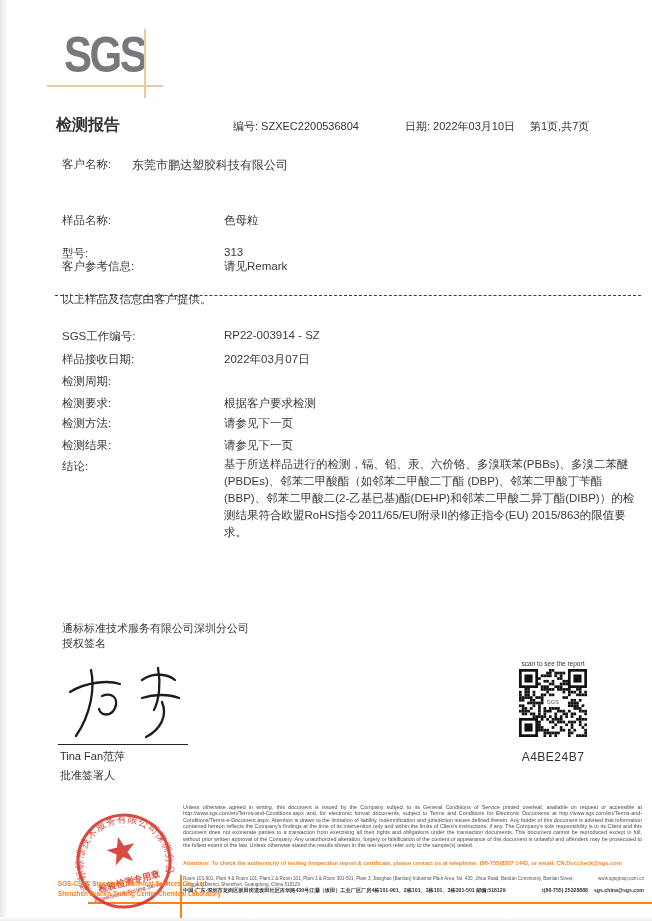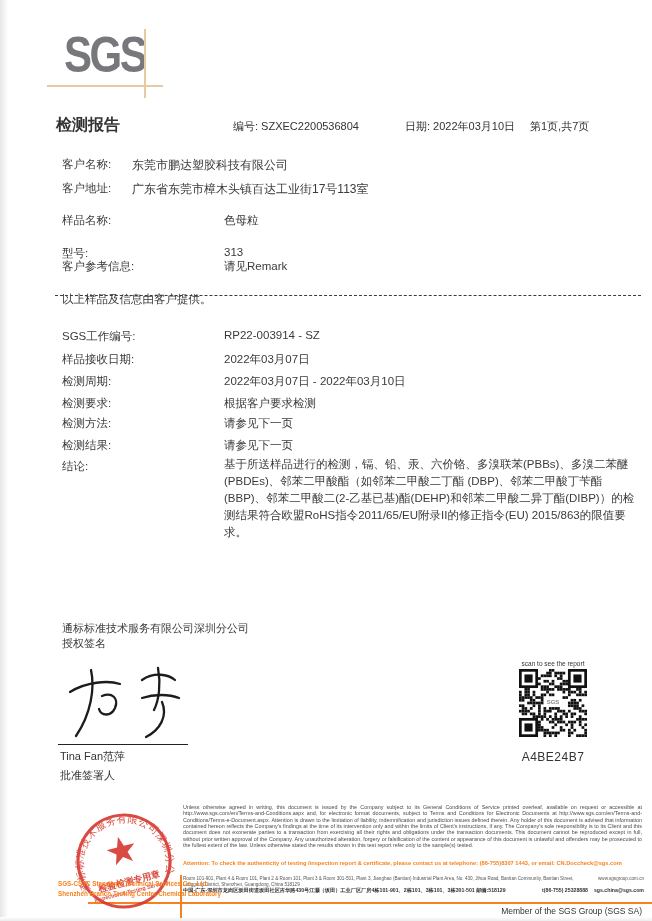--- a/index.html
+++ b/index.html
@@ -75,24 +75,20 @@
 
   <div class="title">检测报告</div>
   <div class="hmeta" style="left:233px">编号: SZXEC2200536804</div>
   <div class="hmeta" style="left:405px">日期: 2022年03月10日</div>
   <div class="hmeta" style="left:530px">第1页,共7页</div>
 
   <div class="row" style="top:157px">
     <span class="lbl">客户名称:</span>
     <span class="valc">东莞市鹏达塑胶科技有限公司</span>
   </div>
-  <div class="row" style="top:181px">
-    <span class="lbl">客户地址:</span>
-    <span class="valc">广东省东莞市樟木头镇百达工业街17号113室</span>
-  </div>
 
   <div class="row" style="top:213px">
     <span class="lbl">样品名称:</span>
     <span class="val2">色母粒</span>
   </div>
   <div class="row" style="top:246px">
     <span class="lbl">型号:</span>
     <span class="val2">313</span>
   </div>
   <div class="row" style="top:259px">
@@ -105,21 +101,20 @@
   <div class="row" style="top:329px">
     <span class="lbl">SGS工作编号:</span>
     <span class="val2">RP22-003914 - SZ</span>
   </div>
   <div class="row" style="top:352px">
     <span class="lbl">样品接收日期:</span>
     <span class="val2">2022年03月07日</span>
   </div>
   <div class="row" style="top:374px">
     <span class="lbl">检测周期:</span>
-    <span class="val2">2022年03月07日 - 2022年03月10日</span>
   </div>
   <div class="row" style="top:396px">
     <span class="lbl">检测要求:</span>
     <span class="val2">根据客户要求检测</span>
   </div>
   <div class="row" style="top:416px">
     <span class="lbl">检测方法:</span>
     <span class="val2">请参见下一页</span>
   </div>
   <div class="row" style="top:438px">
@@ -405,14 +400,13 @@
     <span class="addr-side">www.sgsgroup.com.cn</span>
   </div>
   <div class="addr-row addr-cn">
     <span class="addr-main">中国·广东·深圳市龙岗区坂田街道坂田社区吉华路430号江灏（坂田）工业厂区厂房4栋101-901、2栋101、3栋101、3栋301-501 邮编:518129</span>
     <span class="addr-side" style="margin-right:6px">t(86-755) 25328888</span>
     <span class="addr-side">sgs.china@sgs.com</span>
   </div>
 
   <div class="f-hline"></div>
   <div class="f-vline"></div>
-  <div class="member">Member of the SGS Group (SGS SA)</div>
 </div>
 
 </body></html>

